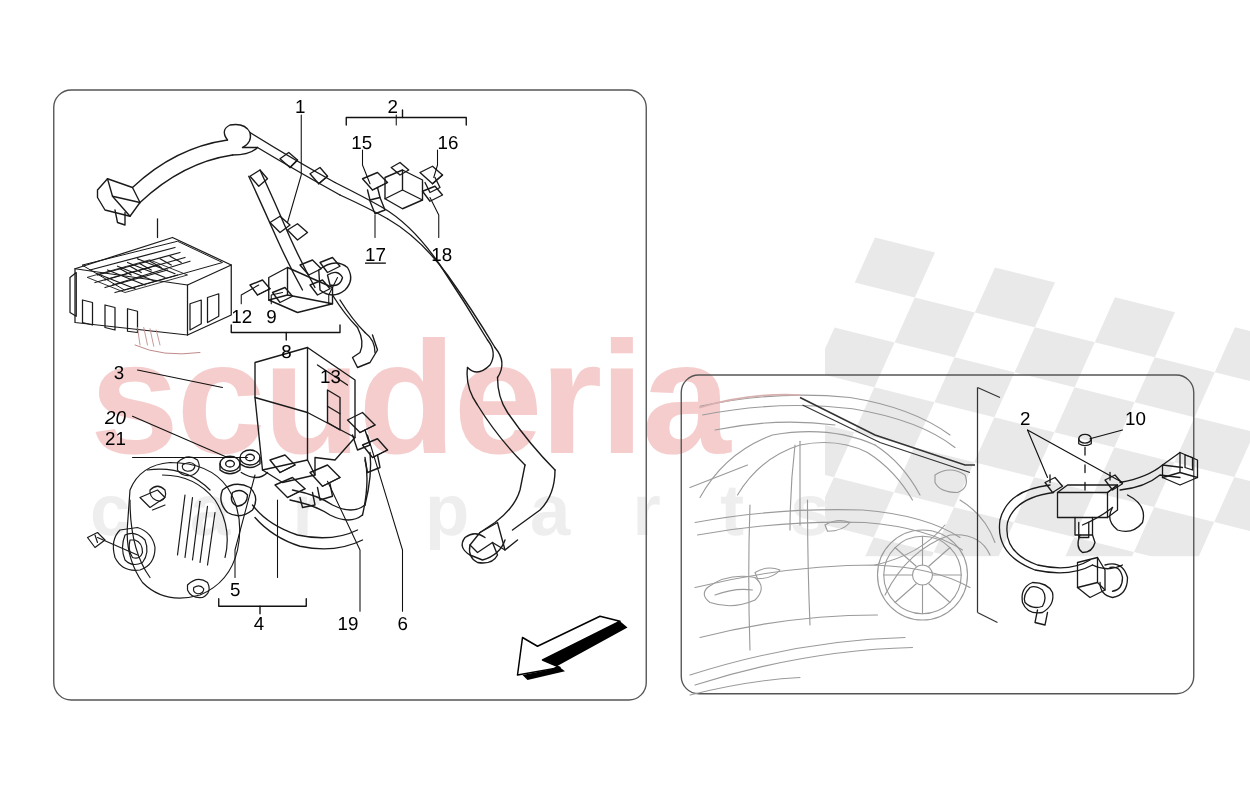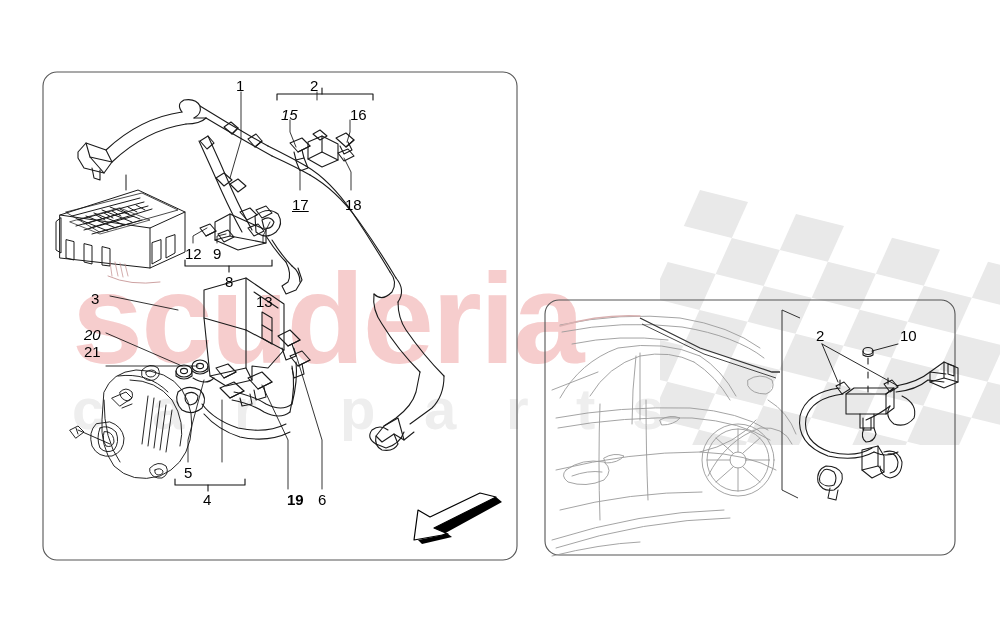--- a/index.html
+++ b/index.html
@@ -444,34 +444,34 @@
         <path d="M822 344 L838 382"></path>
         <path d="M822 344 L898 386"></path>
         <path d="M898 344 L872 351"></path>
       </g>
     </g>
   </svg>
 
   <div>
     <span class="lbl" style="left:236px;top:78px;">1</span>
     <span class="lbl" style="left:310px;top:78px;">2</span>
-    <span class="lbl" style="left:281px;top:107px;font-style:italic;">15</span>
+    <span class="lbl" style="left:281px;top:107px;">15</span>
     <span class="lbl" style="left:350px;top:107px;">16</span>
     <span class="lbl" style="left:292px;top:197px;text-decoration:underline;">17</span>
     <span class="lbl" style="left:345px;top:197px;text-align:center;">18</span>
     <span class="lbl" style="left:185px;top:246px;text-align:right;">12</span>
     <span class="lbl" style="left:213px;top:246px;">9</span>
     <span class="lbl" style="left:256px;top:246px;margin-top:48px;">13</span>
     <span class="lbl" style="left:225px;top:274px;">8</span>
     <span class="lbl" style="left:91px;top:291px;">3</span>
     <span class="lbl" style="left:84px;top:327px;font-style:italic;">20</span>
     <span class="lbl" style="left:84px;top:344px;">21</span>
     <span class="lbl" style="left:184px;top:465px;">5</span>
     <span class="lbl" style="left:203px;top:492px;">4</span>
-    <span class="lbl" style="left:287px;top:492px;font-weight:bold;">19</span>
+    <span class="lbl" style="left:270px;top:492px;">19</span>
     <span class="lbl" style="left:318px;top:492px;">6</span>
   </div>
 
   <div>
     <span class="lbl" style="left:816px;top:328px;">2</span>
     <span class="lbl" style="left:900px;top:328px;">10</span>
   </div>
 
 </div>
 

